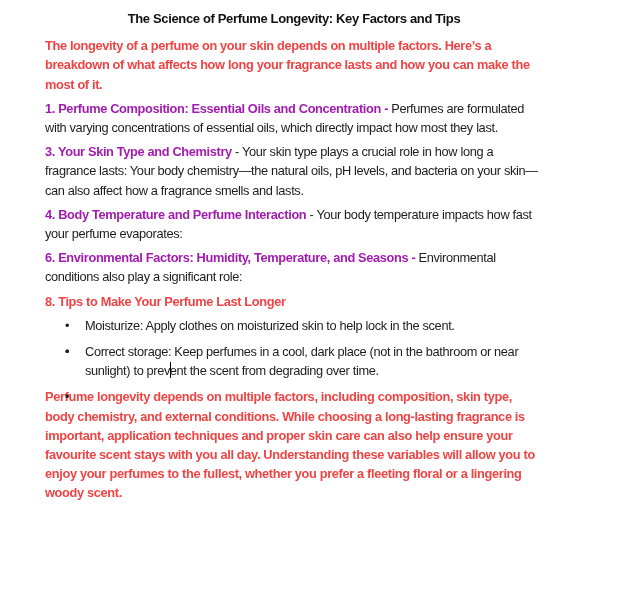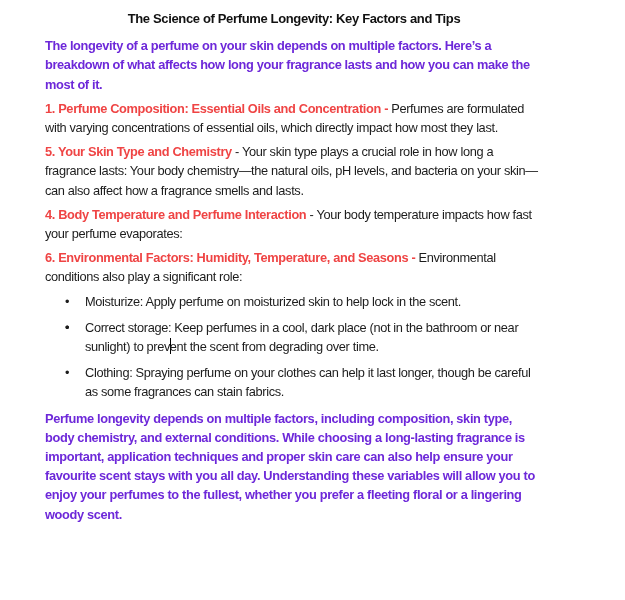--- a/index.html
+++ b/index.html
@@ -29,25 +29,25 @@
     text-align: center;
     font-size: 13px;
     margin: 0 0 8px 0;
     color: #111111;
   }
   p {
     margin: 0 0 5px 0;
   }
   p.bold-para {
     font-weight: 700;
-    color: #6d28d9;
+    color: #ef4444;
   }
   strong {
     font-weight: 700;
-    color: #ef4444;
+    color: #a21caf;
   }
   ul.tips {
     list-style: none;
     margin: 2px 0 5px 0;
     padding: 0 0 0 40px;
   }
   ul.tips li {
     position: relative;
     margin: 0 0 7px 0;
   }
@@ -70,30 +70,31 @@
 
 <div class="doc">
 
   <h1 class="title">The Science of Perfume Longevity: Key Factors and Tips</h1>
 
   <p class="bold-para">The longevity of a perfume on your skin depends on multiple factors. Here’s a breakdown of what affects how long your fragrance lasts and how you can make the most of it.</p>
 
   <p><strong>1. Perfume Composition: Essential Oils and Concentration -</strong><span> Perfumes are formulated with varying concentrations of essential oils, which directly impact how most they last.</span></p>
 
 
-  <p><strong>5. Your Skin Type and Chemistry</strong><span> - Your skin type plays a crucial role in how long a fragrance lasts: Your body chemistry—the natural oils, pH levels, and bacteria on your skin—can also affect how a fragrance smells and lasts.</span></p>
+  <p><strong>3. Your Skin Type and Chemistry</strong><span> - Your skin type plays a crucial role in how long a fragrance lasts: Your body chemistry—the natural oils, pH levels, and bacteria on your skin—can also affect how a fragrance smells and lasts.</span></p>
 
   <p><strong>4. Body Temperature and Perfume Interaction</strong><span> - Your body temperature impacts how fast your perfume evaporates:</span></p>
 
 
   <p><strong>6. Environmental Factors: Humidity, Temperature, and Seasons -</strong><span> Environmental conditions also play a significant role:</span></p>
 
+  <p class="bold-para">8. Tips to Make Your Perfume Last Longer</p>
 
   <ul class="tips">
-    <li><span class="bullet-dot">•</span><span>Moisturize: Apply perfume on moisturized skin to help lock in the scent.</span></li>
+    <li><span class="bullet-dot">•</span><span>Moisturize: Apply clothes on moisturized skin to help lock in the scent.</span></li>
     <li><span class="bullet-dot">•</span></li>
     <li><span class="bullet-dot">•</span><span>Correct storage: Keep perfumes in a cool, dark place (not in the bathroom or near sunlight) to prev</span><span class="caret"></span><span>ent the scent from degrading over time.</span></li>
-    <li><span class="bullet-dot">•</span><span>Clothing: Spraying perfume on your clothes can help it last longer, though be careful as some fragrances can stain fabrics.</span></li>
+    <li><span class="bullet-dot">•</span></li>
   </ul>
 
   <p class="bold-para">Perfume longevity depends on multiple factors, including composition, skin type, body chemistry, and external conditions. While choosing a long-lasting fragrance is important, application techniques and proper skin care can also help ensure your favourite scent stays with you all day. Understanding these variables will allow you to enjoy your perfumes to the fullest, whether you prefer a fleeting floral or a lingering woody scent.</p>
 
 </div>
 
 </body></html>

